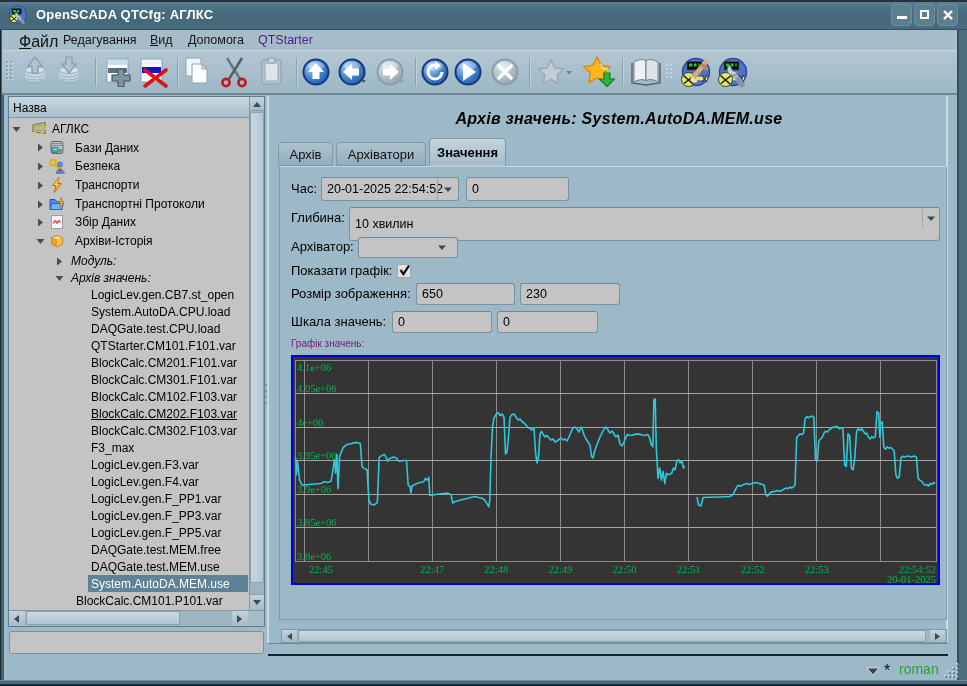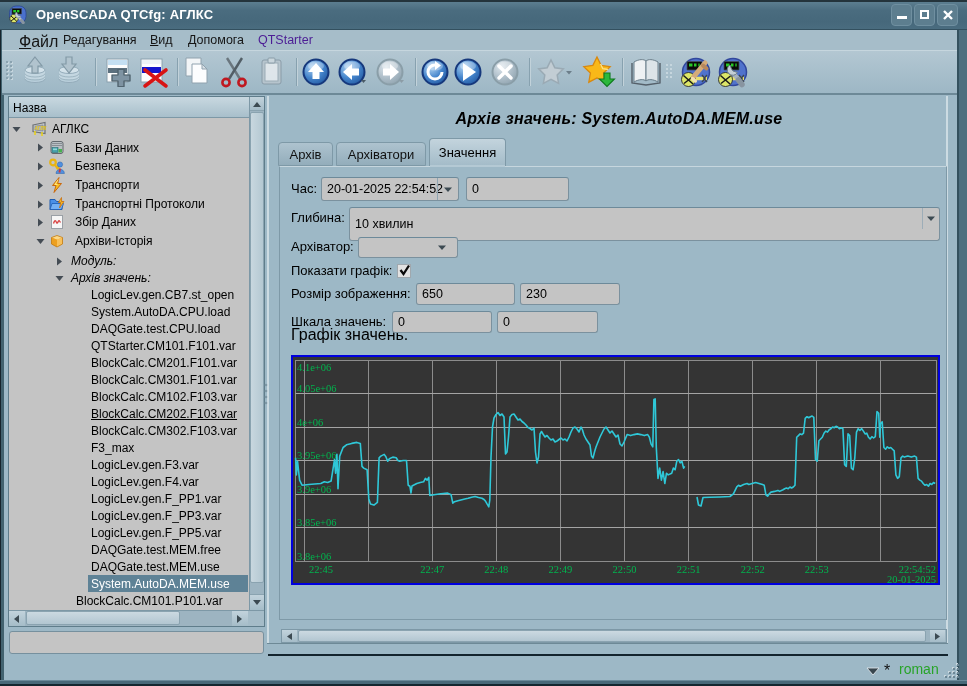--- a/index.html
+++ b/index.html
@@ -362,32 +362,32 @@
 <div class="abs lbl" style="left:76px;top:594px;">BlockCalc.CM101.P101.var</div>
 
 <div class="abs" style="left:267px;top:96px;width:2px;height:548px;background:#ccdbe2;"></div>
 <div class="abs" style="left:946px;top:96px;width:2px;height:548px;background:#ccdbe2;"></div>
 <div class="abs" style="left:267px;top:643px;width:681px;height:1px;background:#6d8996;"></div>
 
 <div class="abs" style="left:279px;top:110px;width:680px;text-align:center;font-size:16px;font-weight:bold;font-style:italic;color:#000;letter-spacing:0.3px;">Архів значень: System.AutoDA.MEM.use</div>
 
 <div class="abs" style="left:278px;top:142px;width:55px;height:24px;background:linear-gradient(#aec3cf,#93adbb);border:1px solid #7e99a7;border-radius:4px 4px 0 0;font-size:13px;color:#111;display:flex;align-items:center;justify-content:center;">Архів</div>
 <div class="abs" style="left:336px;top:142px;width:90px;height:24px;background:linear-gradient(#aec3cf,#93adbb);border:1px solid #7e99a7;border-radius:4px 4px 0 0;font-size:13px;color:#111;display:flex;align-items:center;justify-content:center;">Архіватори</div>
-<div class="abs" style="left:429px;top:138px;width:77px;height:28px;background:linear-gradient(#c3d4dd,#a3bbc8);border:1px solid #7e99a7;border-bottom:none;border-radius:4px 4px 0 0;font-size:13px;color:#000;display:flex;align-items:center;justify-content:center;">Значення</div>
+<div class="abs" style="left:429px;top:138px;width:77px;height:28px;background:linear-gradient(#c3d4dd,#a3bbc8);border:1px solid #7e99a7;border-bottom:none;border-radius:4px 4px 0 0;font-size:13px;color:#000;display:flex;align-items:center;justify-content:center;font-weight:bold;">Значення</div>
 
 <div class="abs" style="left:279px;top:166px;width:668px;height:454px;border:1px solid #7e99a7;border-top-color:#c6d6de;"></div>
 <div class="abs" style="left:430px;top:165px;width:75px;height:2px;background:#b4c9d4;"></div>
 
 <div class="abs" style="left:291px;top:181px;font-size:13px;color:#000;">Час:</div>
 <div class="abs" style="left:291px;top:210px;font-size:13px;color:#000;">Глибина:</div>
 <div class="abs" style="left:291px;top:239px;font-size:13px;color:#000;">Архіватор:</div>
 <div class="abs" style="left:291px;top:263px;font-size:13px;color:#000;">Показати графік:</div>
 <div class="abs" style="left:291px;top:286px;font-size:13px;color:#000;">Розмір зображення:</div>
 <div class="abs" style="left:291px;top:314px;font-size:13px;color:#000;">Шкала значень:</div>
-<div class="abs" style="left:291px;top:326px;font-size:16px;color:#000000;">Графік значень:</div>
+<div class="abs" style="left:291px;top:338px;font-size:10px;color:#701a75;">Графік значень:</div>
 
 <div class="field" style="left:321px;top:177px;width:138px;height:24px;">20-01-2025 22:54:52</div>
 <div class="abs" style="left:437px;top:178px;width:1px;height:22px;background:#8fa5b2;"></div>
 <svg class="abs" style="left:443px;top:186px" width="10" height="7">
     <path d="M1 1.5 L9 1.5 L5 6 z" fill="#3c4a52"></path>
   </svg>
 <div class="field" style="left:466px;top:177px;width:103px;height:24px;">0</div>
 
 <div class="field" style="left:349px;top:207px;width:591px;height:34px;">10 хвилин</div>
 <div class="abs" style="left:922px;top:208px;width:1px;height:21px;background:#9dadb8;"></div>

